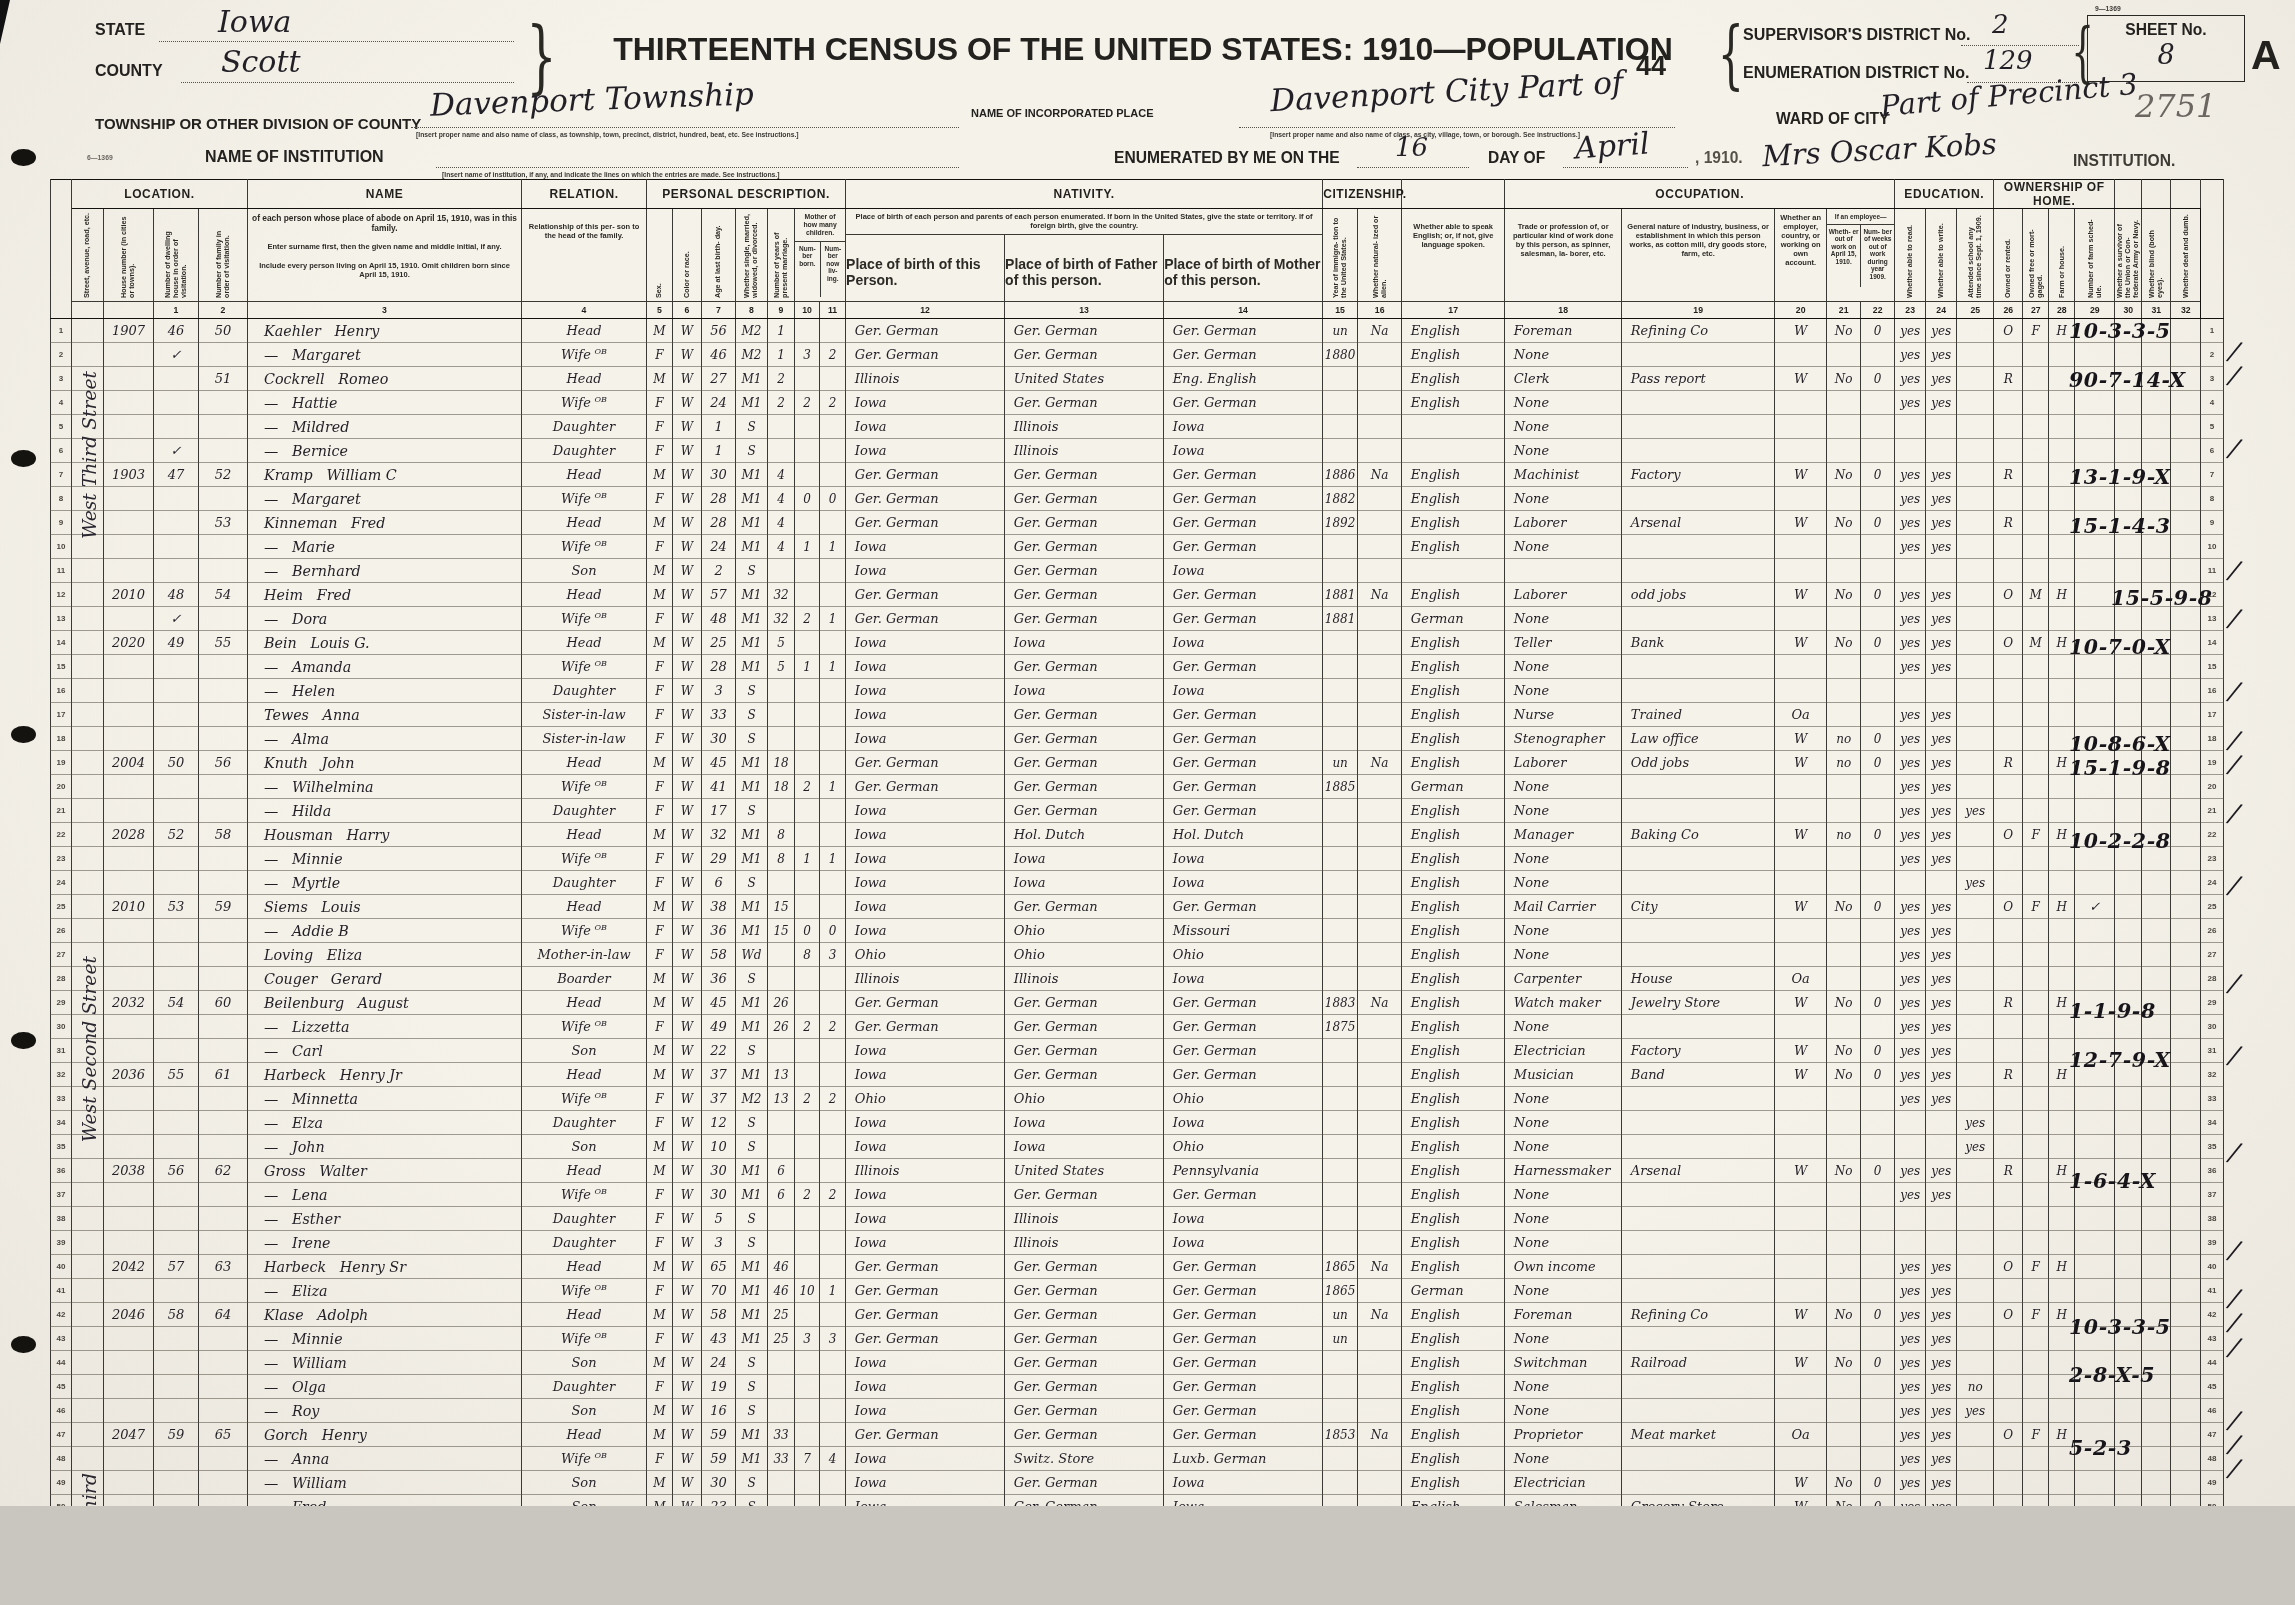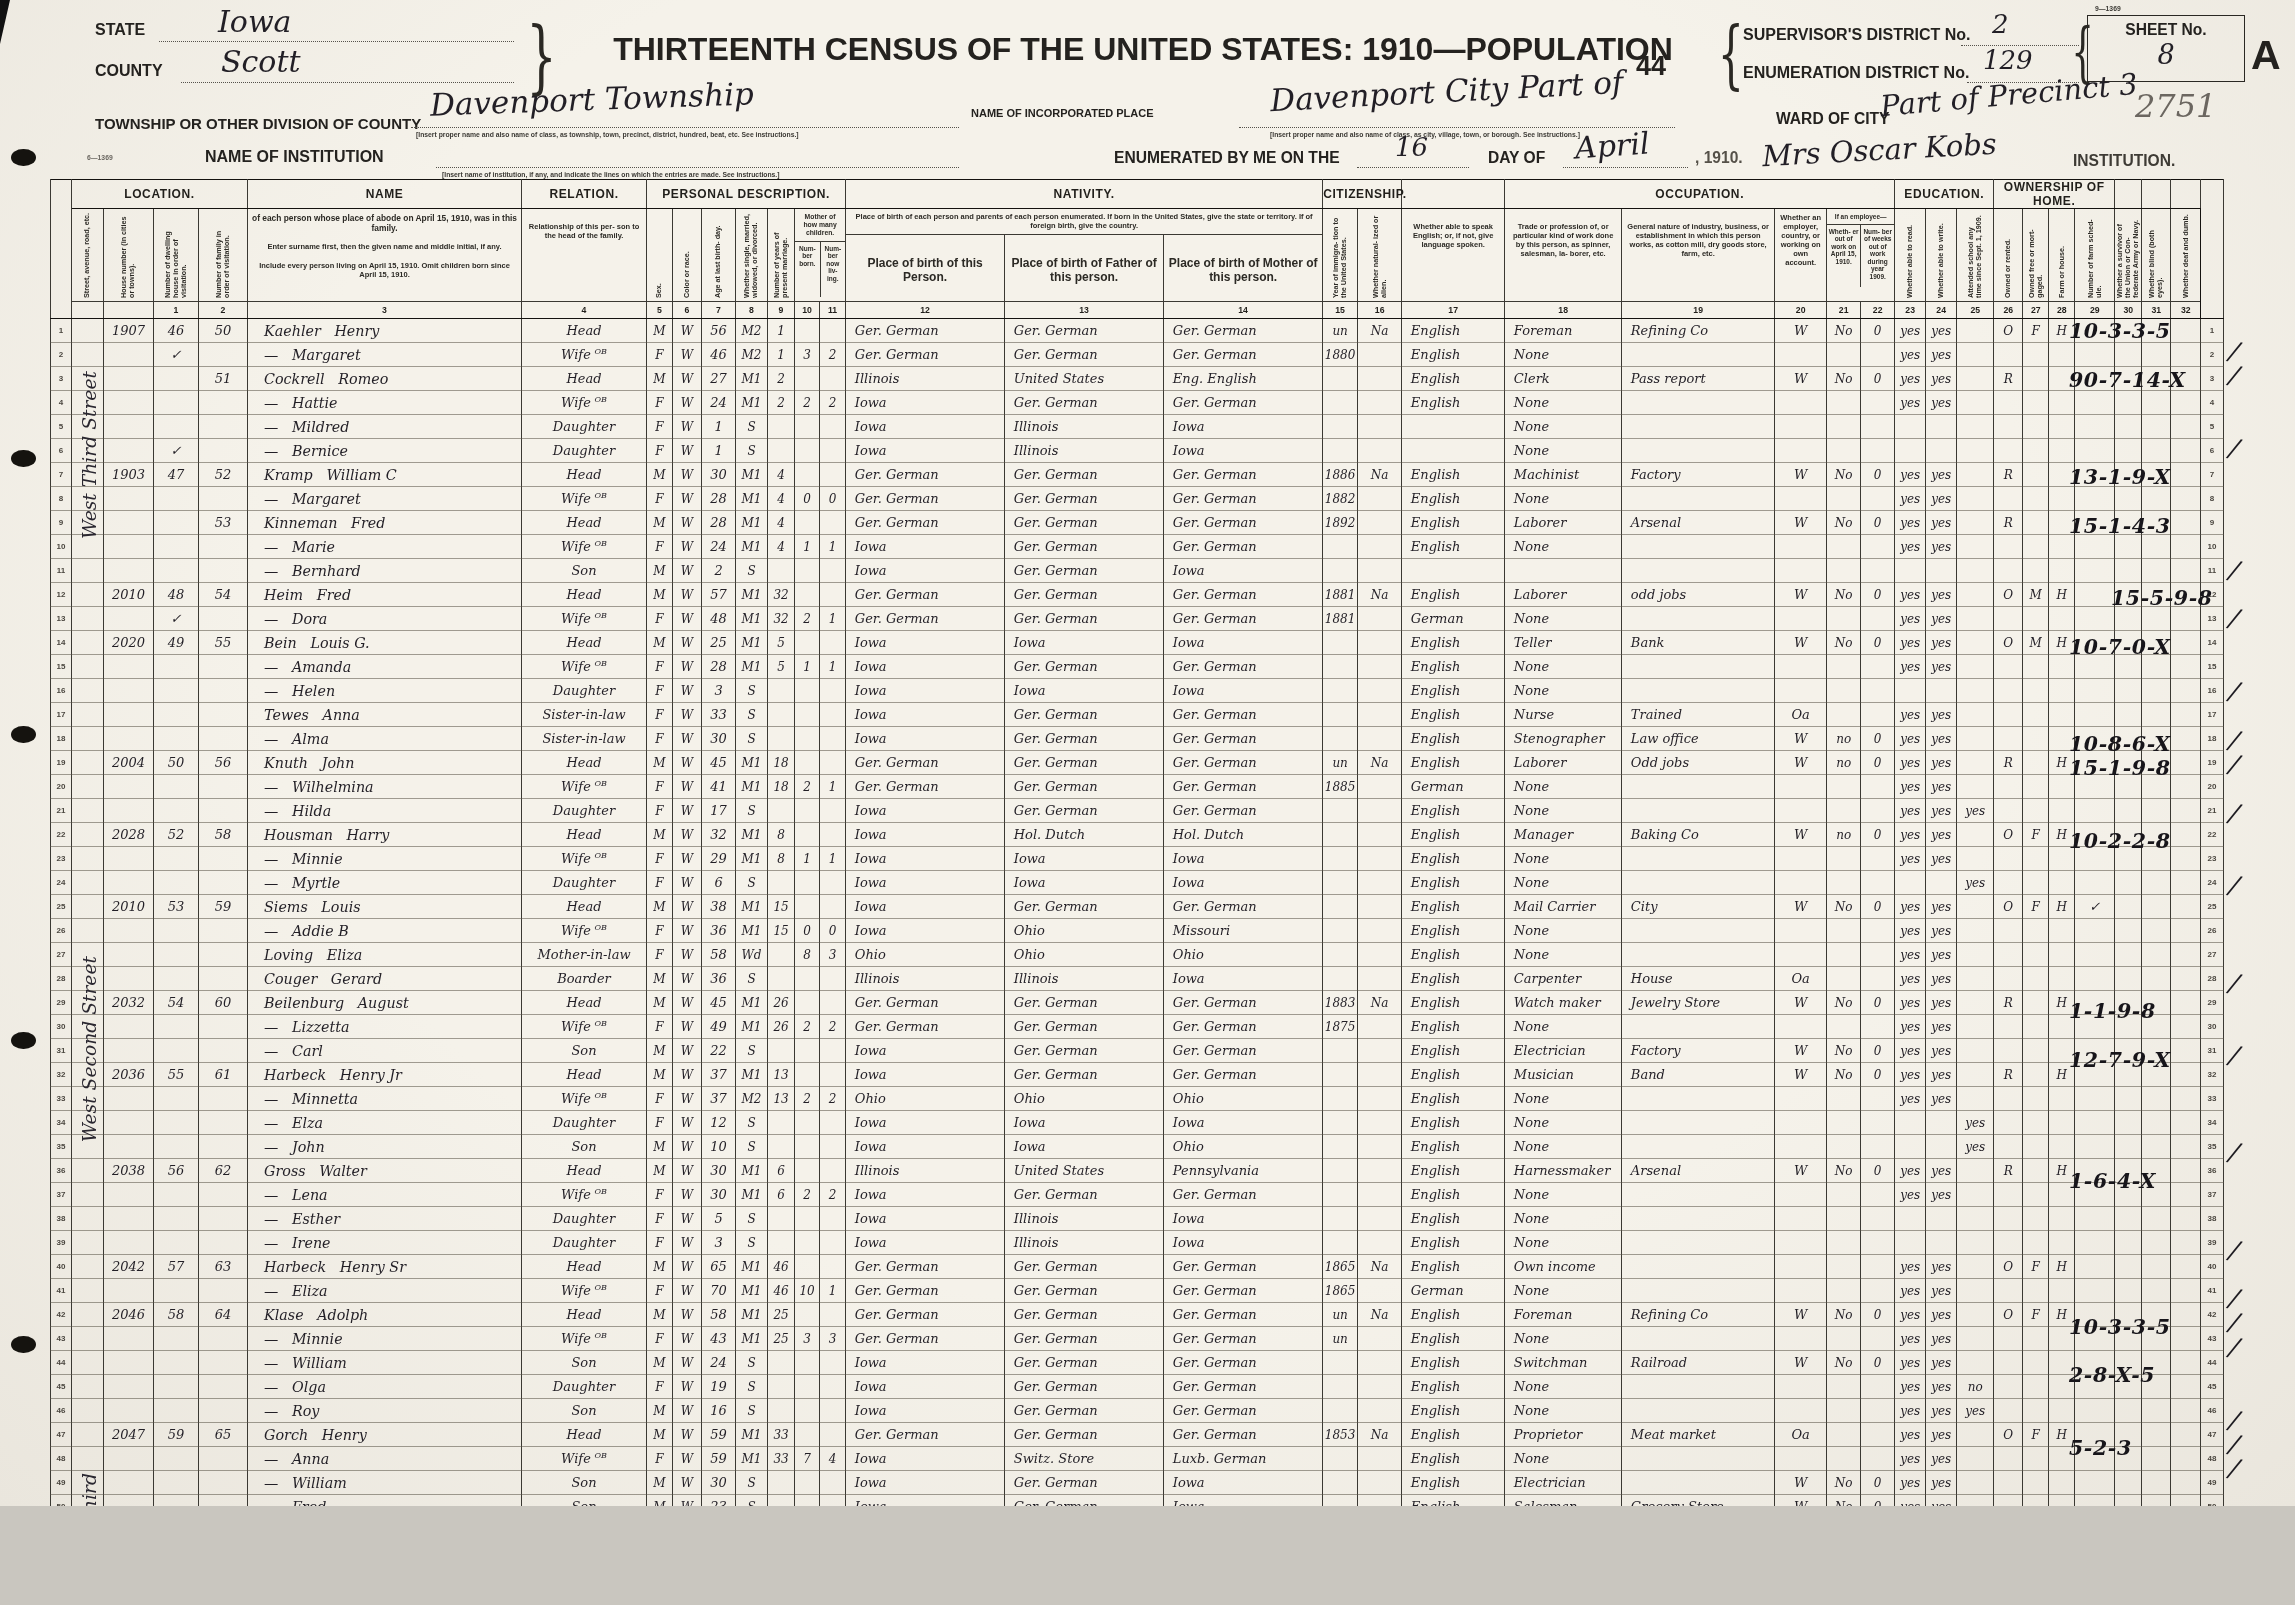--- a/index.html
+++ b/index.html
@@ -33,21 +33,21 @@
   .vt{writing-mode:vertical-rl;transform:rotate(180deg);font-size:7.2px;font-weight:bold;
       line-height:1.12;margin:2.5px auto 1.2px auto;height:86px;text-align:left;color:#2c2a25;}
   .dsc{font-size:7.5px;font-weight:bold;line-height:1.22;padding:3.7px 3.7px;text-align:center;color:#2c2a25;}
   .dsc .big{font-size:8.4px;}
   .subsplit{display:flex;height:55px;border-top:0.7px solid #3b3933;}
   .subsplit>div{flex:1;font-size:6.5px;font-weight:bold;padding:2.5px 1.2px;line-height:1.15;color:#2c2a25;}
   .subsplit>div + div{border-left:0.7px solid #3b3933;}
   .natwrap{display:flex;flex-direction:column;height:100%;}
   .natnote{font-size:7.5px;font-weight:bold;line-height:1.25;padding:3.1px 6.2px;text-align:center;color:#2c2a25;}
   .natcols{display:flex;flex:1;border-top:0.7px solid #3b3933;}
-  .natcols>div{flex:1;font-size:12px;font-weight:bold;padding-top:21px;text-align:center;color:#2c2a25;}
+  .natcols>div{flex:1;font-size:14px;font-weight:bold;padding-top:21px;text-align:left;color:#2c2a25;}
   .natcols>div + div{border-left:0.7px solid #3b3933;}
 
   #ctable tbody tr{height:24px;}
   #ctable tbody td{border-bottom:0.6px solid rgba(88,82,70,.55);font-size:13px;text-align:center;
                    white-space:nowrap;vertical-align:middle;}
   #ctable tbody td.ln,#ctable tbody td.rln{font-family:"Liberation Sans",sans-serif;font-style:normal;
                    font-size:8px;color:#4a463f;font-weight:bold;}
   #ctable tbody td.hwc{font-family:"DejaVu Serif",serif;font-style:italic;color:#221f26;}
   #ctable tbody td.namec{text-align:left;padding-left:16px;white-space:pre;font-size:14.3px;}
   #ctable tbody td.leftc{text-align:left;padding-left:8.7px;}

